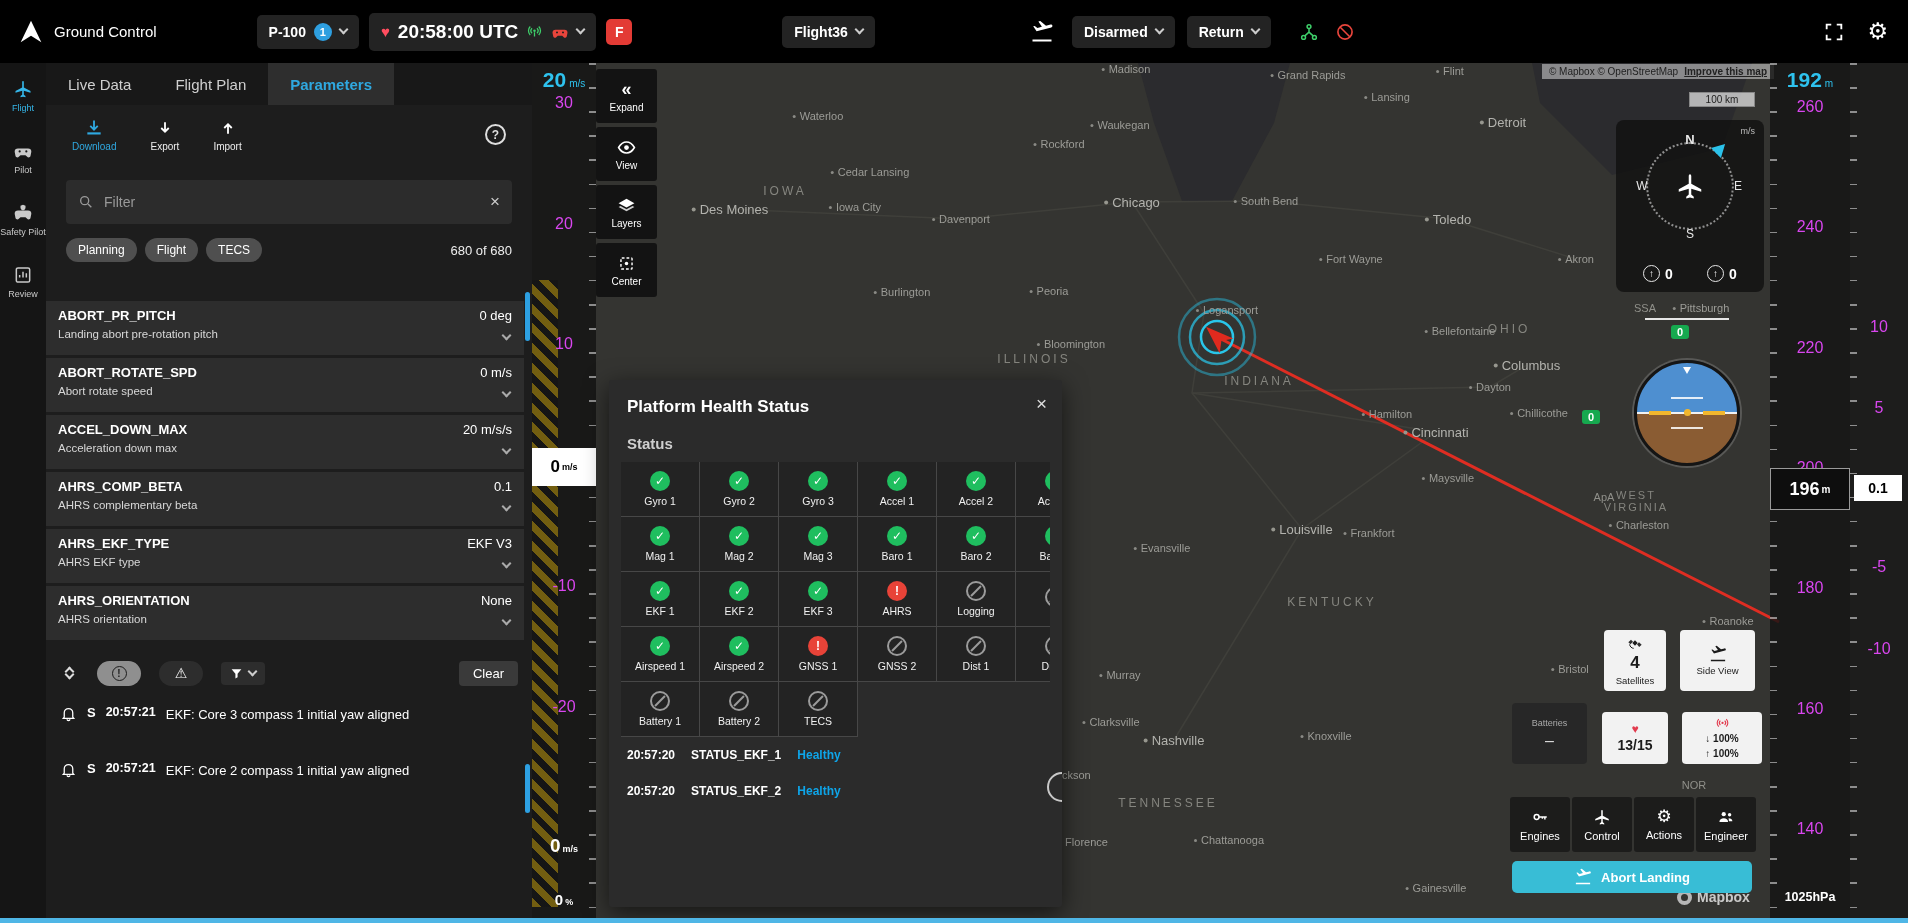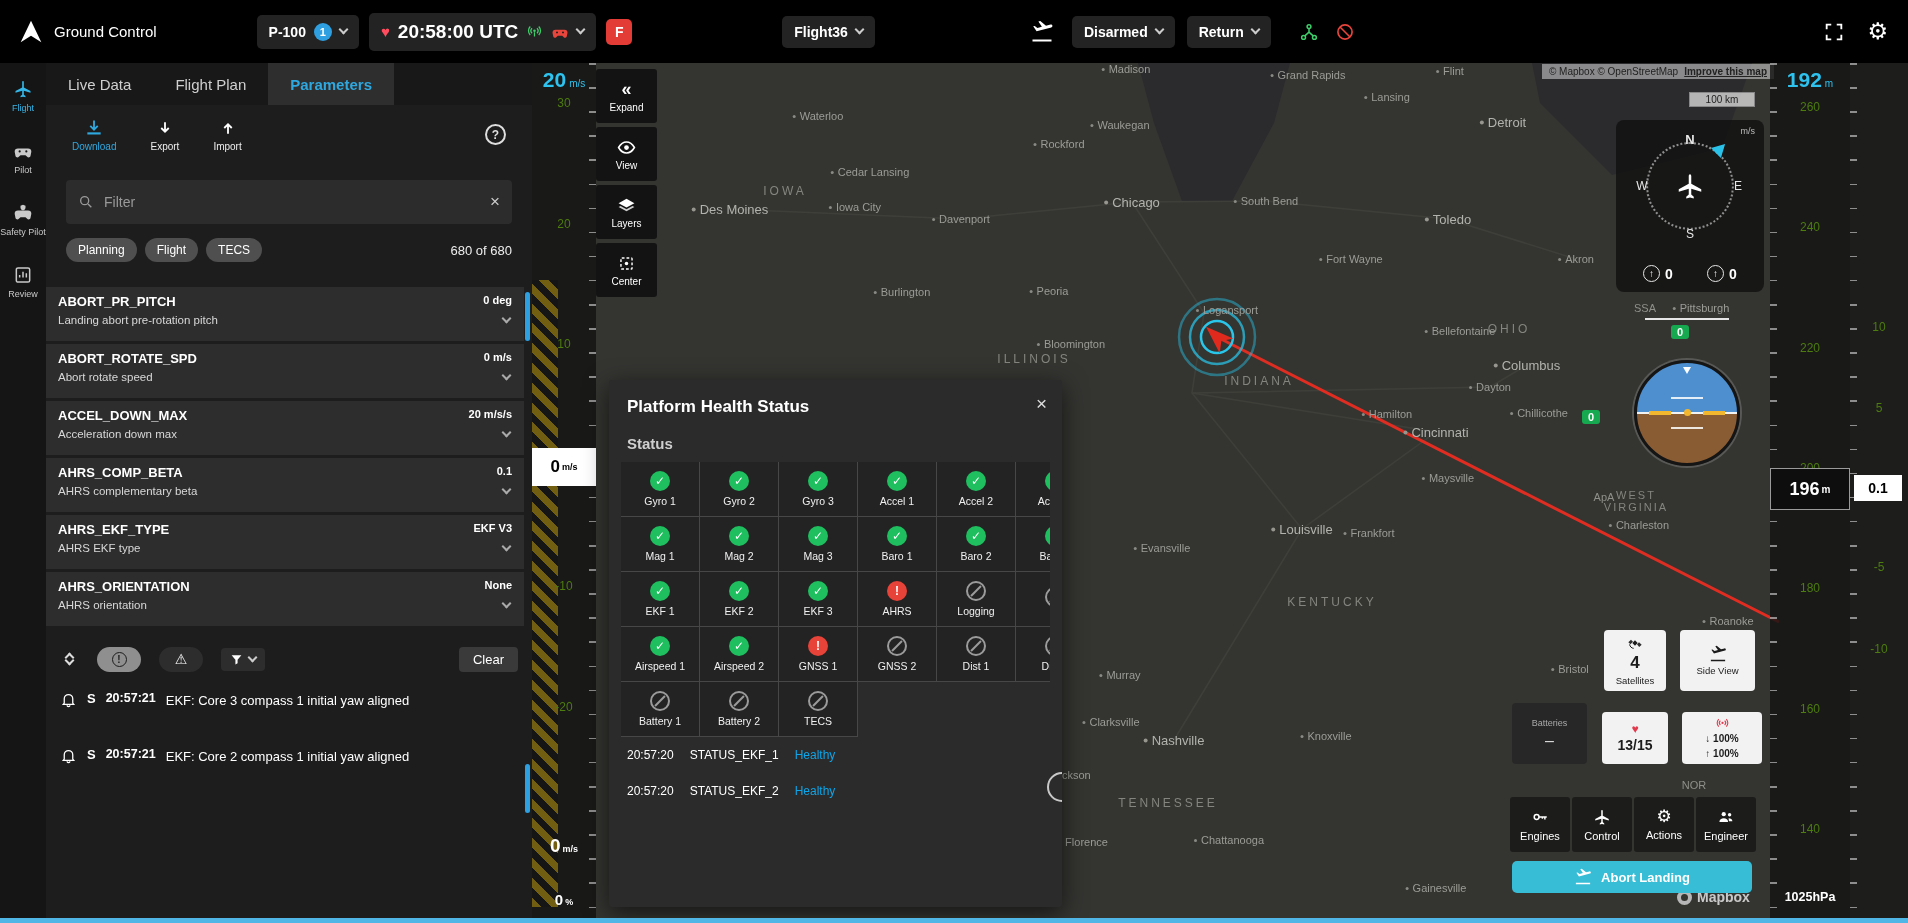--- a/index.html
+++ b/index.html
@@ -32,26 +32,26 @@
   .tool{display:flex;flex-direction:column;align-items:center;gap:3px;font-size:10px;color:#eee;cursor:pointer}
   .tool.dl{color:#2fa8e0}
   .help{margin-left:auto;width:21px;height:21px;border:2px solid #dedede;border-radius:50%;display:flex;align-items:center;justify-content:center;font-size:12px;font-weight:bold;color:#dedede;cursor:pointer}
   .filterbox{margin:16px 20px 0;height:44px;background:#2c2c2c;border-radius:4px;display:flex;align-items:center;padding:0 12px;gap:10px}
   .filterbox input{flex:1;background:transparent;border:none;outline:none;color:#eee;font-size:14px;font-family:inherit}
   .filterbox input::placeholder{color:#999}
   .clear-x{color:#ccc;font-size:17px;cursor:pointer}
   .chips-row{margin:14px 20px 0;display:flex;align-items:center;gap:8px}
   .chip{background:#4f4f4f;color:#fff;font-size:12px;padding:5px 12px;border-radius:14px;cursor:pointer}
   .count{margin-left:auto;font-size:13px;color:#eee}
-  .param-list{margin-top:25px;padding-right:8px}
+  .param-list{margin-top:39px;padding-right:8px}
   .param-row{background:#2d2d2d;margin-bottom:3px;height:54px;padding:7px 12px;display:flex;justify-content:space-between;cursor:pointer}
   .pr-name{font-size:13px;font-weight:bold;color:#fff}
   .pr-desc{font-size:11.5px;color:#d8d8d8;margin-top:5px}
   .pr-right{display:flex;flex-direction:column;align-items:flex-end}
-  .pr-value{font-size:11px;font-weight:bold;color:#fff}
+  .pr-value{font-size:13px;font-weight:normal;color:#fff}
   .pr-right .chv{border-color:#aaa;margin-top:9px;margin-right:2px}
   .msg-controls{margin-top:16px;height:34px;display:flex;align-items:center;padding:0 14px;gap:18px}
   .sorter{display:flex;flex-direction:column;gap:3px;cursor:pointer;padding:2px 6px}
   .chv.up{transform:rotate(225deg);margin-bottom:-3px}
   .sev-btn{width:44px;height:25px;border-radius:13px;display:flex;align-items:center;justify-content:center;cursor:pointer}
   .sev-btn.sel{background:#8f8f8f;color:#1c1c1c}
   .sev-btn.unsel{background:#2d2d2d;color:#fff}
   .ring-ex{width:15px;height:15px;border:1.7px solid #1c1c1c;border-radius:50%;display:flex;align-items:center;justify-content:center;font-size:10px;font-weight:bold}
   .warn-gl{font-size:14px;color:#fff;font-family:"DejaVu Sans",sans-serif}
   .funnel-btn{display:flex;align-items:center;gap:6px;background:#2d2d2d;border-radius:4px;padding:5px 9px;cursor:pointer}
@@ -86,21 +86,21 @@
   .mc-ic{height:20px;display:flex;align-items:center;justify-content:center;font-size:18px;font-weight:bold;line-height:1}
 
   
   .tape{position:absolute;top:63px;bottom:0;background:rgba(20,20,20,.82);z-index:3}
   .tape.speed{left:532px;width:64px}
   .tape.alt{left:1770px;width:80px}
   .tape.vario{left:1850px;width:58px;background:rgba(20,20,20,.7)}
   .tape-head{position:absolute;top:5px;left:0;right:0;display:flex;align-items:baseline;justify-content:center;gap:3px;color:#2ec2ee}
   .tape-head b{font-size:21px}
   .tape-head span{font-size:10px}
-  .tick{position:absolute;left:0;right:0;text-align:center;transform:translateY(-50%);color:#4d7c0f;font-size:12px}
+  .tick{position:absolute;left:0;right:0;text-align:center;transform:translateY(-50%);color:#d946ef;font-size:16px}
   .tickcol{position:absolute;top:0;bottom:0;width:7px;background:repeating-linear-gradient(to bottom,rgba(255,255,255,.5) 0 1.5px,transparent 1.5px 24.1px)}
   .tape.speed .tickcol{right:0}
   .tape.alt .tickcol,.tape.vario .tickcol{left:0}
   .hazard{position:absolute;left:0;top:217px;width:26px;height:627px;background:repeating-linear-gradient(45deg,#7a6410 0 7px,#151515 7px 14px);opacity:.92}
   .curbox{position:absolute;display:flex;align-items:baseline;justify-content:center;gap:2px;font-weight:bold}
   .cur-speed{left:0;right:0;top:385px;height:38px;background:#fff;color:#000;align-items:center}
   .cur-speed b{font-size:17px}.cur-speed span{font-size:9px}
   .cur-alt{left:0;right:0;top:405px;height:42px;background:#0e0e0e;border:1px solid #9a9a9a;color:#fff;align-items:center}
   .cur-alt b{font-size:18px}.cur-alt span{font-size:10px}
   .cur-vario{left:4px;right:6px;top:412px;height:26px;background:#fff;color:#000;align-items:center}
@@ -154,21 +154,21 @@
   .sec-head{padding:8px 18px 4px;font-size:15px;font-weight:bold;color:#cfcfcf}
   .tile-grid{width:429px;overflow:hidden;margin:6px 0 0 12px}
   .tile-row{display:flex}
   .tile{width:80px;height:56px;border:1px solid #474747;margin:-1px 0 0 -1px;background:#232323;display:flex;flex-direction:column;align-items:center;justify-content:center;flex:none}
   .ic{width:20px;height:20px;border-radius:50%;display:flex;align-items:center;justify-content:center;font-size:12px;font-weight:bold;position:relative}
   .ic.ok{background:#1fbe5f;color:#fff}
   .ic.err{background:#e84338;color:#fff}
   .ic.off{border:2px solid #9b9b9b;color:#9b9b9b;background:transparent}
   .ic.off::after{content:"";position:absolute;width:2px;height:14px;background:#9b9b9b;transform:rotate(45deg)}
   .tile .tl{font-size:10.5px;color:#f0f0f0;margin-top:4px;white-space:nowrap}
-  .hrow{display:flex;gap:16px;padding:11px 18px;font-size:12px;font-weight:normal;color:#fff}
+  .hrow{display:flex;gap:16px;padding:11px 18px;font-size:12px;font-weight:bold;color:#fff}
   .hstatus{color:#0ea5e9}
   .hist-circ{position:absolute;right:-15px;top:392px;width:30px;height:30px;border:2px solid #c8c8c8;border-radius:50%;cursor:pointer}
 
   .bottom-strip{position:absolute;left:0;right:0;bottom:0;height:5px;background:#4fb6e6;z-index:12}
   svg{display:block}
 </style>
 </head>
 <body>
 
 <div class="app">

